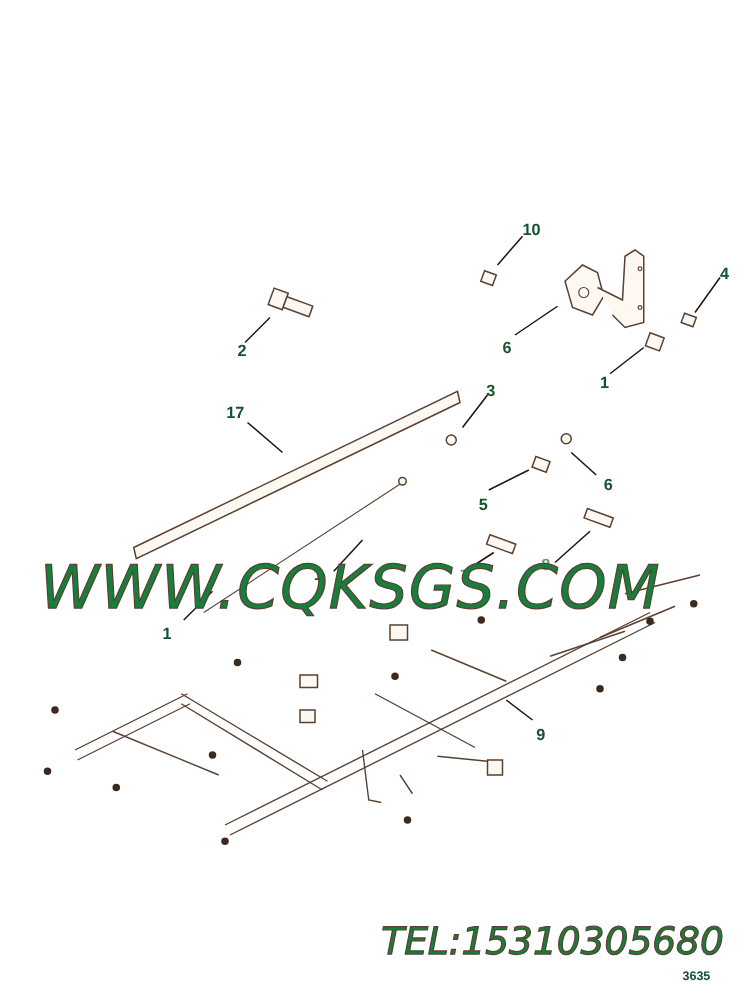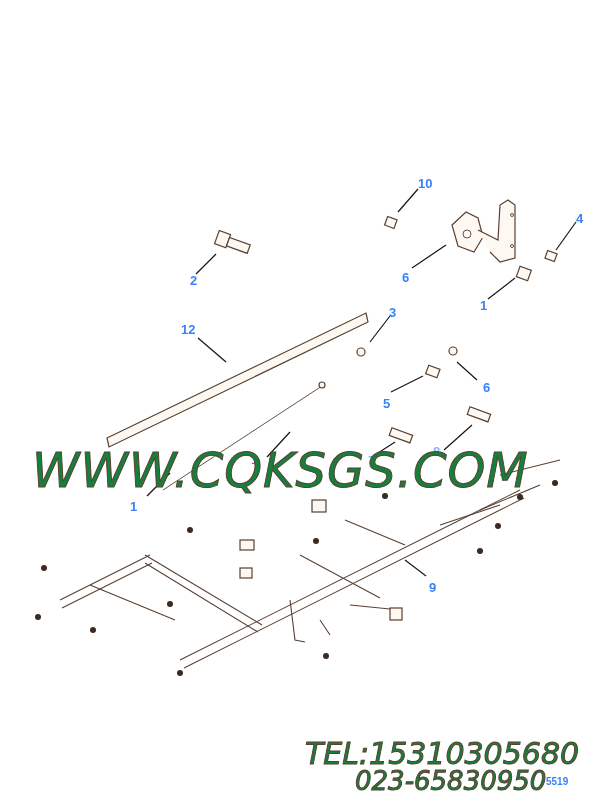--- a/index.html
+++ b/index.html
@@ -1,20 +1,20 @@
 <!DOCTYPE html>
 <html><head>
 <meta charset="utf-8">
 <style>
   html,body{margin:0;padding:0;background:#fff;}
   #canvas{position:relative;width:600px;height:800px;background:#fff;overflow:hidden;font-family:"Liberation Sans",sans-serif;}
   svg{position:absolute;left:0;top:0;}
   .part{stroke:#5a4030;stroke-width:1.2;fill:#fdf8f2;}
   .thin{stroke:#5a4030;stroke-width:0.9;fill:none;}
-  .callout{position:absolute;font-weight:bold;font-size:13px;color:#3b82f6;font-family:"Liberation Sans",sans-serif;}
+  .callout{position:absolute;font-weight:bold;font-size:13px;color:#14532d;font-family:"Liberation Sans",sans-serif;}
   .wm{position:absolute;font-family:"DejaVu Sans",sans-serif;font-style:italic;color:#15803d;-webkit-text-stroke:1px #5a4030;white-space:nowrap;}
 </style>
 </head>
 <body>
 
 <div id="canvas">
   <svg width="600" height="800" viewBox="0 0 600 800">
 
     <g>
         <rect class="part" x="386" y="218" width="10" height="9" transform="rotate(20 391 222)"></rect>
@@ -101,20 +101,19 @@
   <span class="callout" style="left:190px;top:273px">2</span>
   <span class="callout" style="left:389px;top:305px">3</span>
   <span class="callout" style="left:576px;top:211px">4</span>
   <span class="callout" style="left:383px;top:396px">5</span>
   <span class="callout" style="left:483px;top:380px">6</span>
   <span class="callout" style="left:368px;top:453px;opacity:.6">7</span>
   <span class="callout" style="left:433px;top:444px;opacity:.6">8</span>
   <span class="callout" style="left:429px;top:580px">9</span>
   <span class="callout" style="left:418px;top:176px">10</span>
   <span class="callout" style="left:130px;top:499px">1</span>
-  <span class="callout" style="left:181px;top:322px">12</span>
+  <span class="callout" style="left:181px;top:322px">17</span>
   <span class="callout" style="left:402px;top:270px">6</span>
 
   <span class="wm" style="left:32px;top:442px;font-size:48px;letter-spacing:1px">WWW.CQKSGS.COM</span>
   <span class="wm" style="left:305px;top:736px;font-size:30px">TEL:15310305680</span>
-  <span class="wm" style="left:355px;top:766px;font-size:26px">023-65830950</span>
-  <span class="callout" style="left:546px;top:776px;font-size:10px">5519</span>
+  <span class="callout" style="left:546px;top:776px;font-size:10px">3635</span>
 </div>
 
 </body></html>

